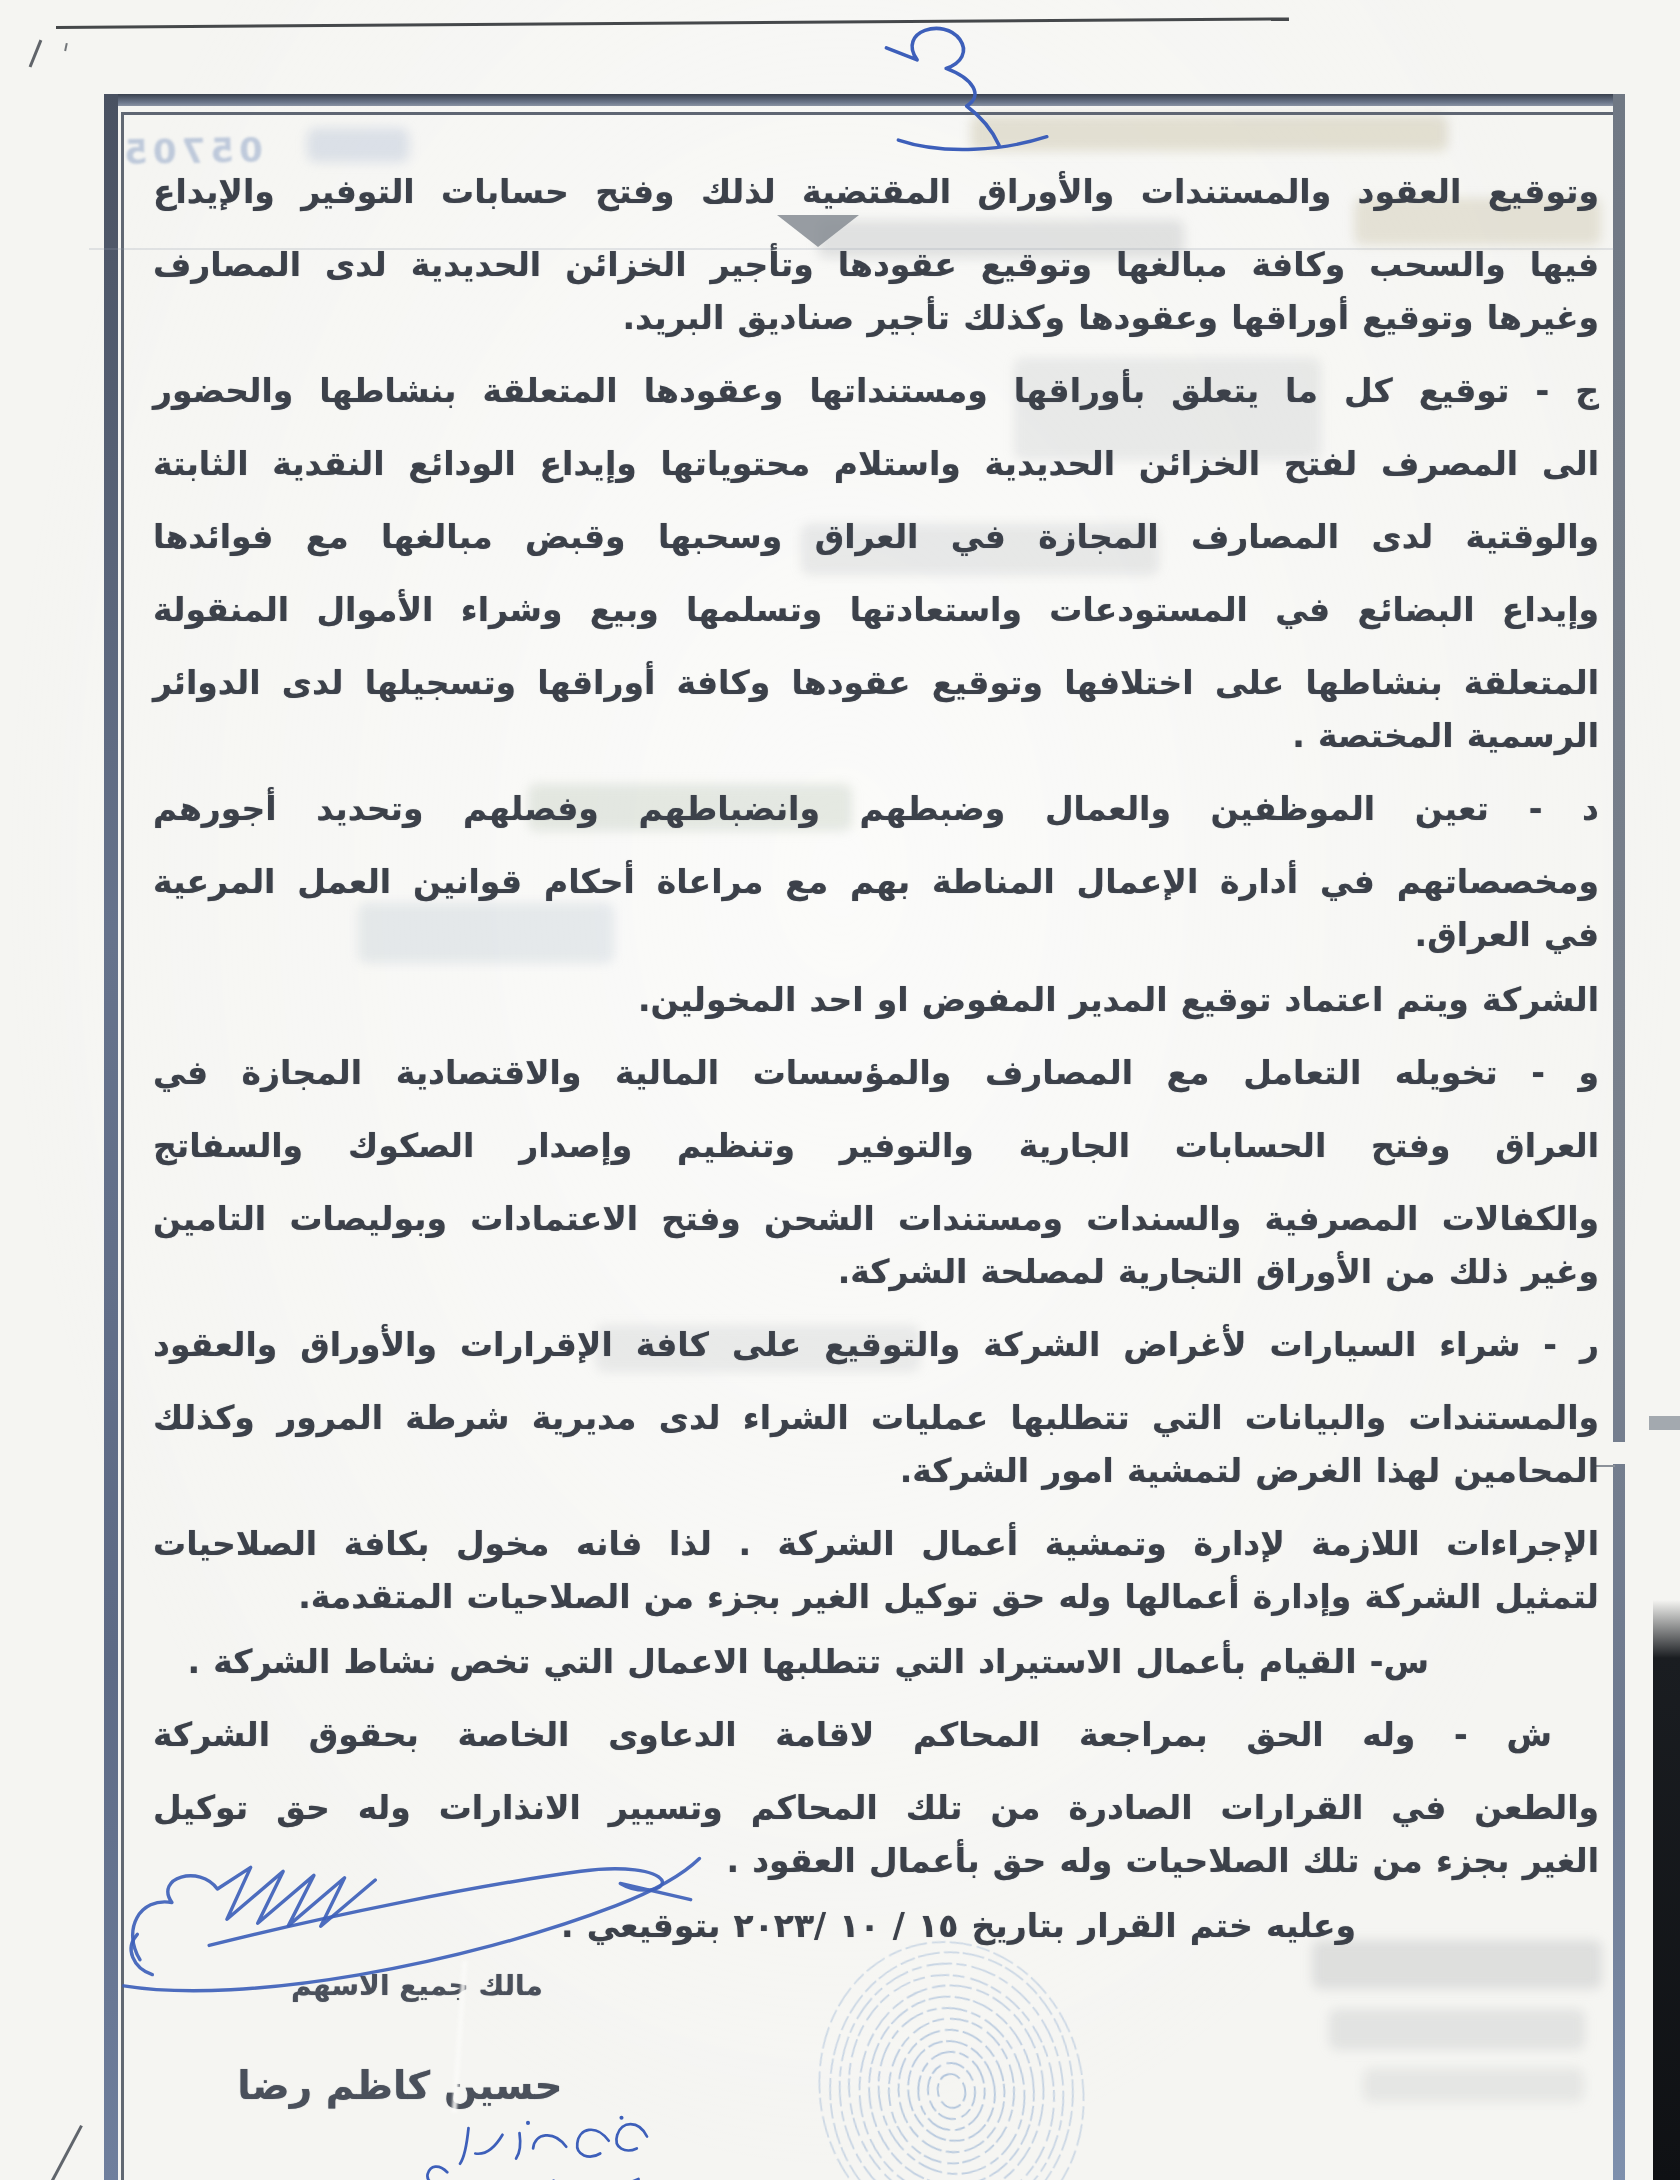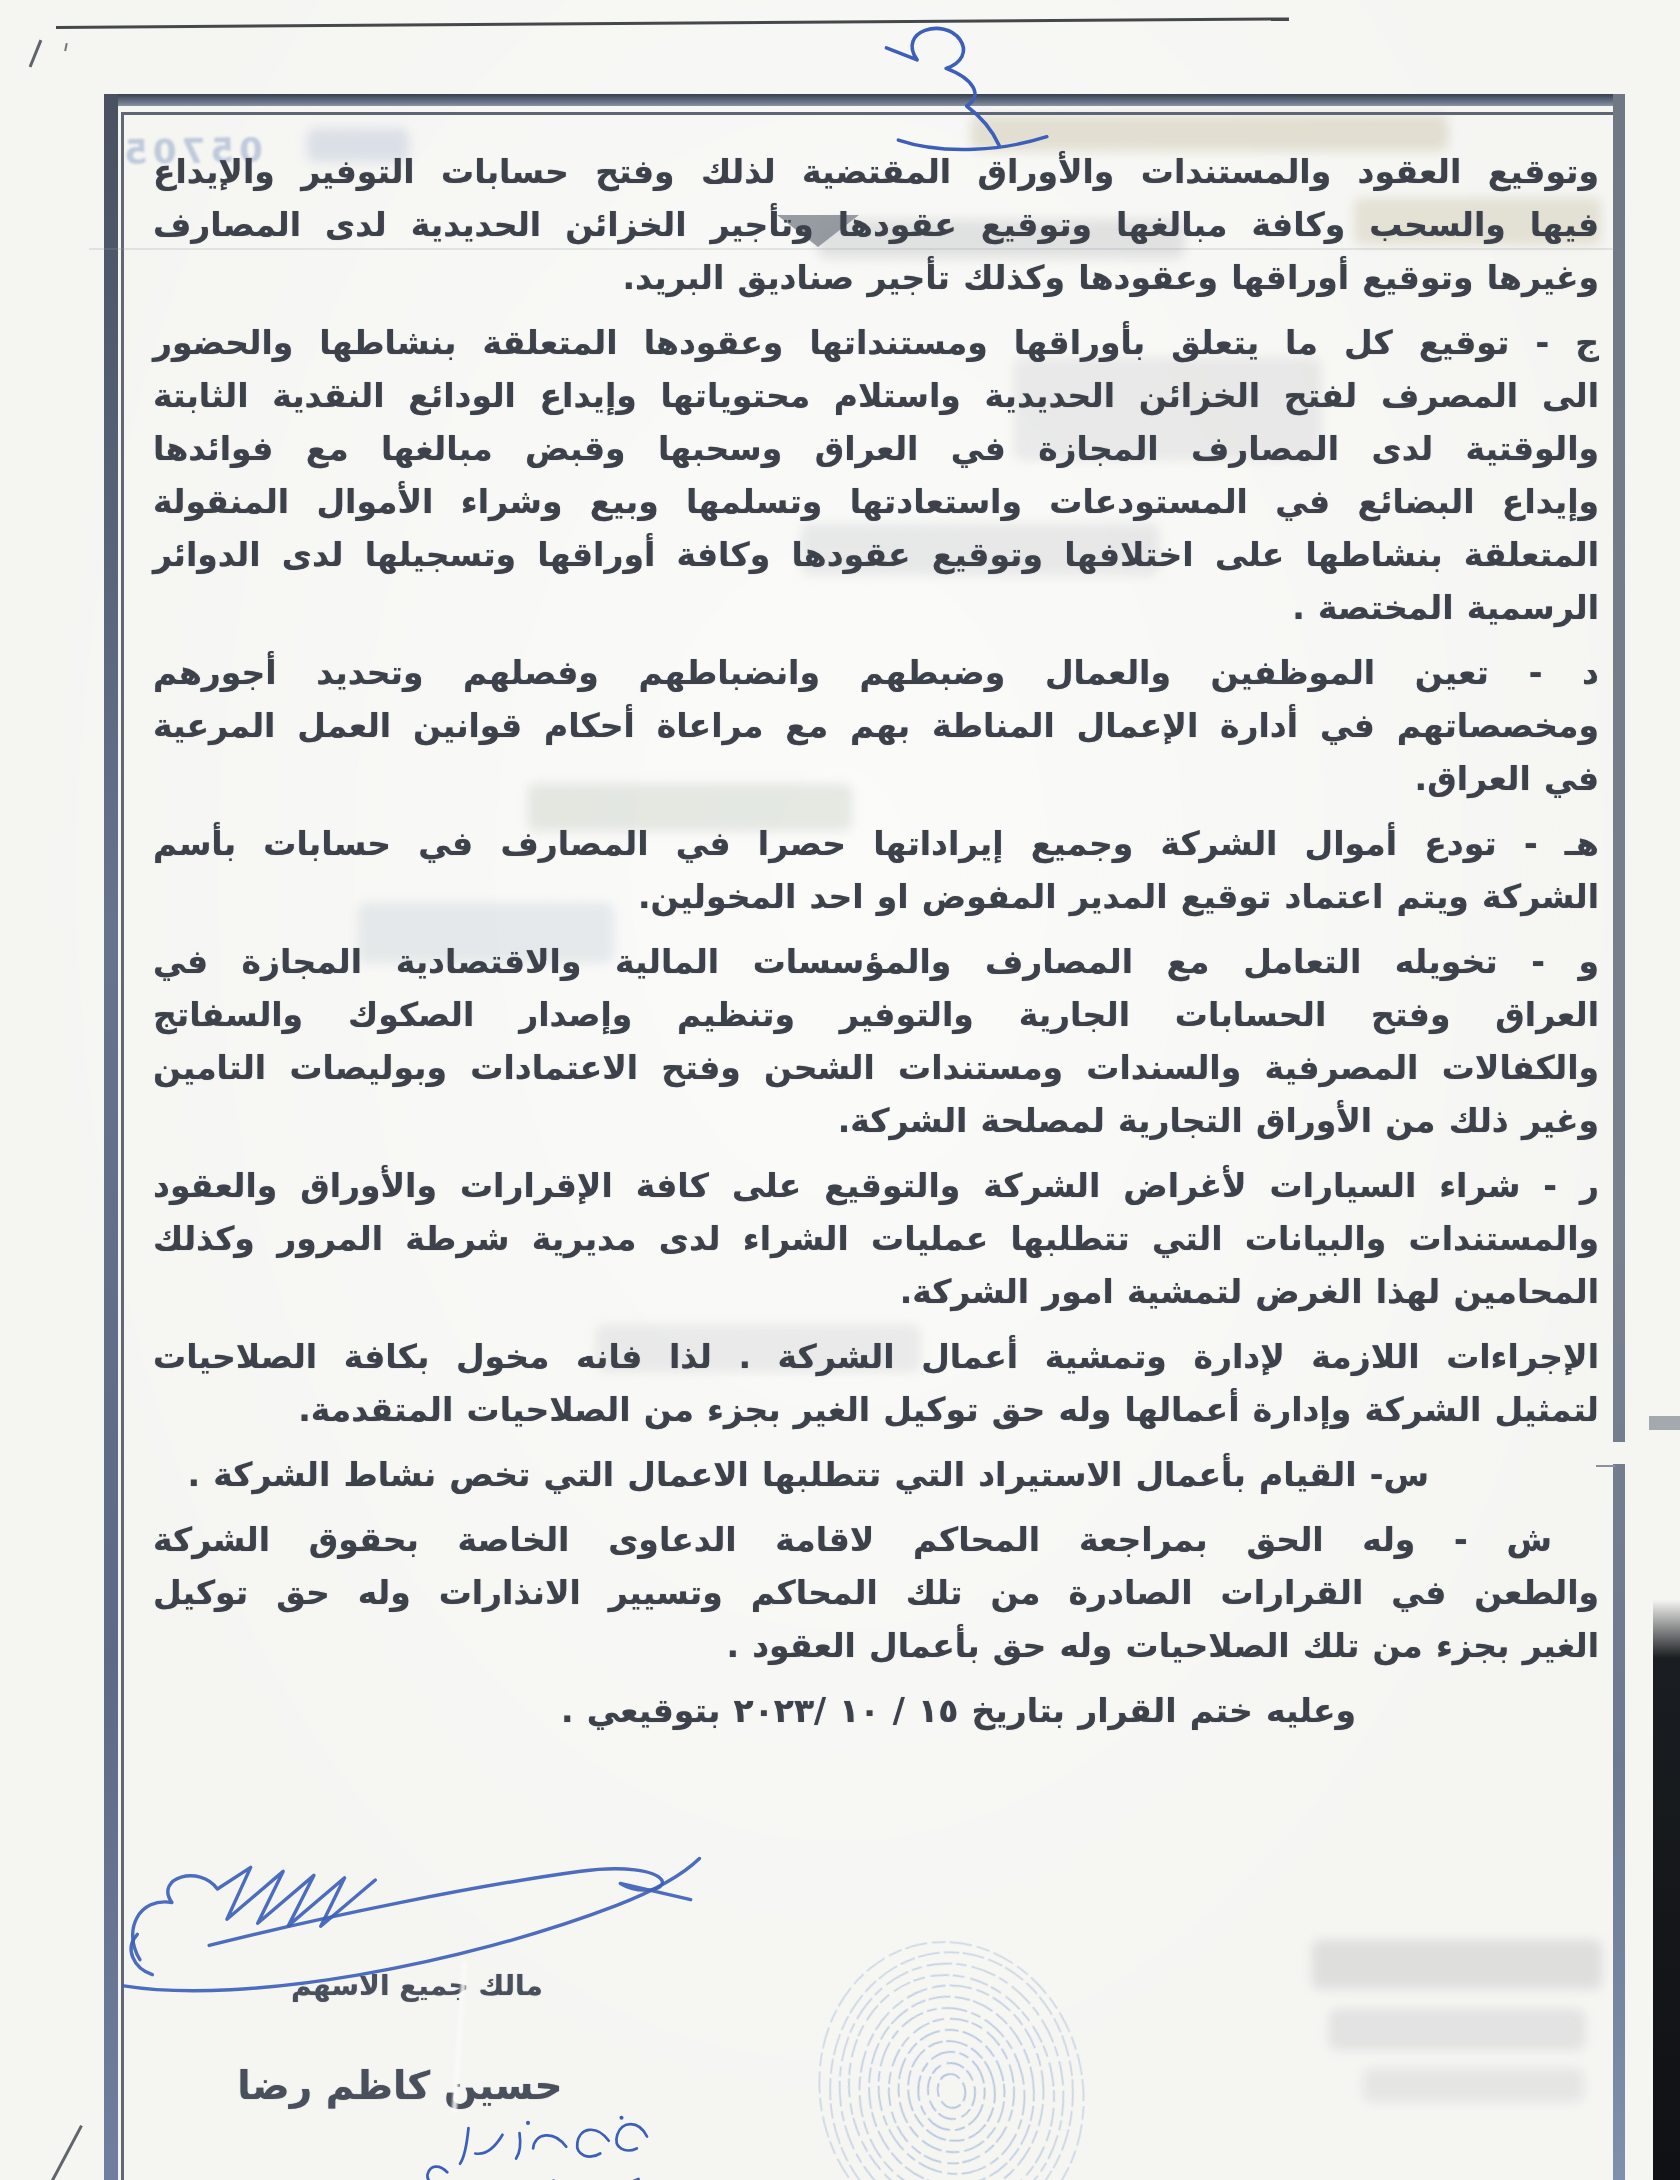--- a/index.html
+++ b/index.html
@@ -30,21 +30,21 @@
   
   .blob{filter:blur(5.1px);border-radius:8.5px;z-index:1;}
   
   .text-block{
     left:153px;top:145px;width:1446px;direction:rtl;z-index:3;
     font-size:33px;line-height:53px;font-weight:700;color:#3c414a;
     text-shadow:0 0 0.9px rgba(55,60,70,.5);word-spacing:1.7px;
   }
   .para + .para{margin-top:12px;}
   .tline{text-align:right;}
-  .tline.fill{text-align:justify;text-align-last:justify;text-justify:inter-word;}
+  .tline.fill{text-align:justify;text-align-last:justify;text-justify:inter-word;margin-top:20px;}
   
   .sig-title{left:204px;top:1969px;width:426px;text-align:center;direction:rtl;
     font-size:28px;font-weight:700;color:#4a505b;z-index:5;letter-spacing:0.9px;
     text-shadow:0 0 1px rgba(70,76,88,.6);}
   .sig-name{left:204px;top:2063px;width:392px;text-align:center;direction:rtl;
     font-size:39px;font-weight:700;color:#4a505b;z-index:5;
     text-shadow:0 0 1px rgba(70,76,88,.6);}
   .faint-number{
     left:119px;top:131px;font-size:34px;font-weight:700;letter-spacing:5.1px;
     color:rgba(115,140,185,.42);transform:scale(-1,1) rotate(1deg);
@@ -101,21 +101,20 @@
       <div class="tline fill">وإيداع البضائع في المستودعات واستعادتها وتسلمها وبيع وشراء الأموال المنقولة</div>
       <div class="tline fill">المتعلقة بنشاطها على اختلافها وتوقيع عقودها وكافة أوراقها وتسجيلها لدى الدوائر</div>
       <div class="tline">الرسمية المختصة .</div>
     </div>
     <div class="para">
       <div class="tline fill">د - تعين الموظفين والعمال وضبطهم وانضباطهم وفصلهم وتحديد أجورهم</div>
       <div class="tline fill">ومخصصاتهم في أدارة الإعمال المناطة بهم مع مراعاة أحكام قوانين العمل المرعية</div>
       <div class="tline">في العراق.</div>
     </div>
     <div class="para">
-      <div class="tline fill">هـ - تودع أموال الشركة وجميع إيراداتها حصرا في المصارف في حسابات بأسم</div>
       <div class="tline">الشركة ويتم اعتماد توقيع المدير المفوض او احد المخولين.</div>
     </div>
     <div class="para">
       <div class="tline fill">و - تخويله التعامل مع المصارف والمؤسسات المالية والاقتصادية المجازة في</div>
       <div class="tline fill">العراق وفتح الحسابات الجارية والتوفير وتنظيم وإصدار الصكوك والسفاتج</div>
       <div class="tline fill">والكفالات المصرفية والسندات ومستندات الشحن وفتح الاعتمادات وبوليصات التامين</div>
       <div class="tline">وغير ذلك من الأوراق التجارية لمصلحة الشركة.</div>
     </div>
     <div class="para">
       <div class="tline fill">ر - شراء السيارات لأغراض الشركة والتوقيع على كافة الإقرارات والأوراق والعقود</div>

